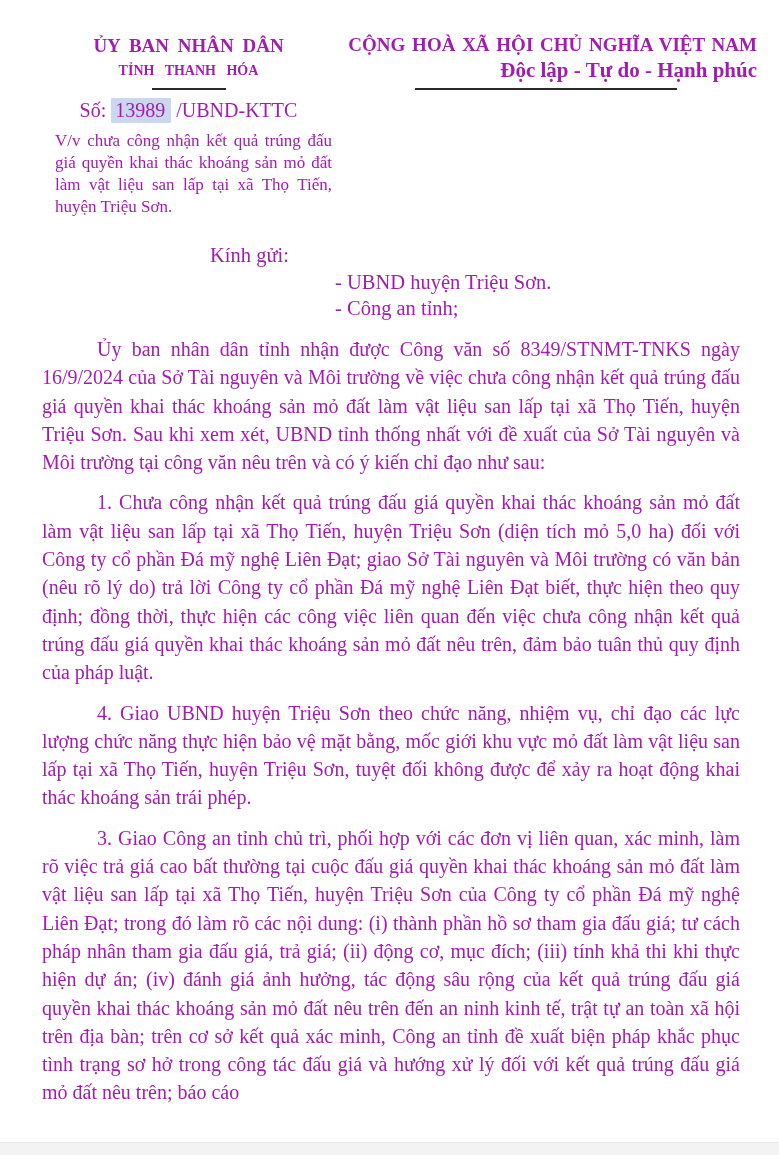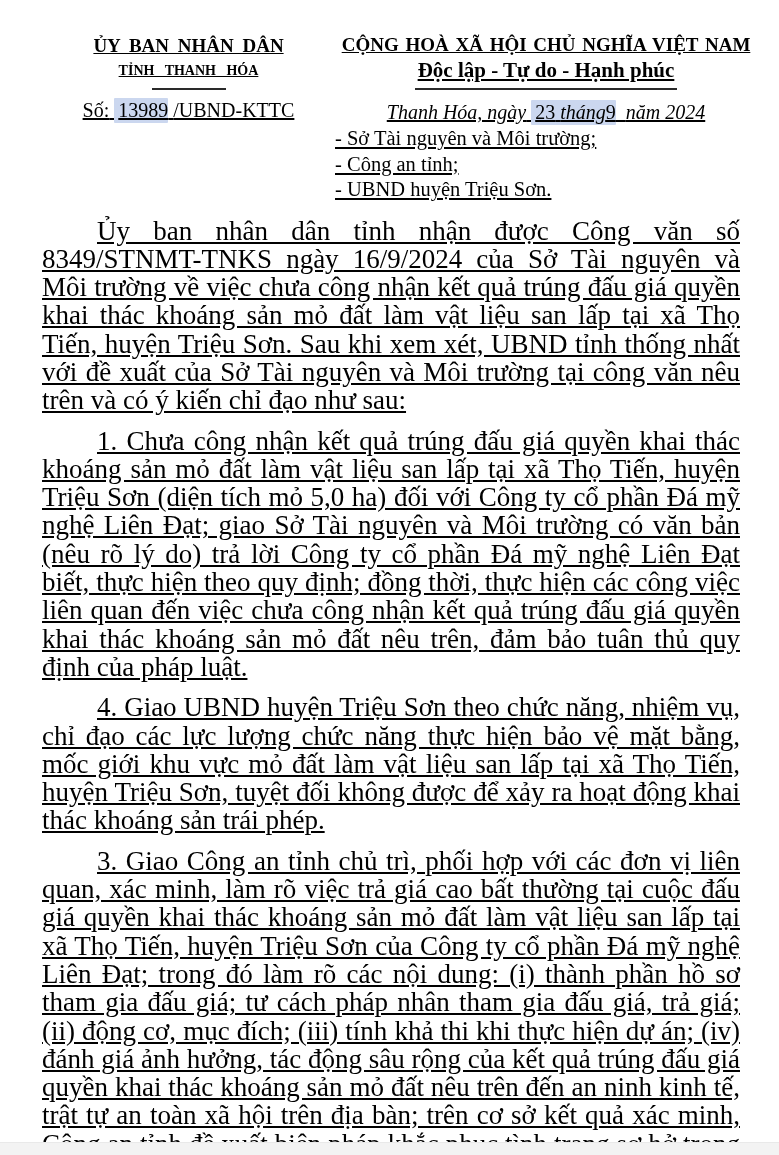--- a/index.html
+++ b/index.html
@@ -7,36 +7,35 @@
     padding: 0;
     background: #ffffff;
   }
   .page {
     position: relative;
     width: 779px;
     height: 1155px;
     background: #ffffff;
     overflow: hidden;
     font-family: "Liberation Serif", "DejaVu Serif", serif;
-    color: #000000;
-    text-decoration: underline;
+    color: #a21caf;
     -webkit-font-smoothing: antialiased;
   }
   
   .header {
     display: flex;
     padding: 33px 22px 0 42px;
   }
   .header-left {
     width: 293px;
     text-align: center;
   }
   .header-right {
     flex: 1;
-    text-align: center;
+    text-align: right;
   }
   .org-line1 {
     font-weight: 700;
     font-size: 19px;
     line-height: 25px;
     word-spacing: 4px;
     white-space: nowrap;
   }
   .org-line2 {
     font-weight: 700;
@@ -83,42 +82,42 @@
     margin: 4px auto 9px auto;
   }
   .dateline {
     font-size: 20px;
     line-height: 26px;
     white-space: nowrap;
   }
   .it { font-style: italic; }
   .hl {
     background: #cbd7ef;
-    padding: 1px 0 2px 4px;
+    padding: 1px 6px 2px 4px;
     border-radius: 1px;
   }
   .hl .it { background: transparent; }
   
   .salutation {
     margin: 24px 0 0 210px;
     font-size: 20.5px;
     line-height: 27px;
   }
   .recipients {
     margin: 1px 0 0 335px;
     font-size: 20.5px;
     line-height: 25.5px;
   }
   
   .body-text {
     margin: 14px 39px 0 42px;
   }
   .body-text p {
     margin: 0 0 12px 0;
-    font-size: 27px;
+    font-size: 20px;
     line-height: 28.3px;
     text-align: justify;
     text-indent: 55px;
   }
   
   .page-edge {
     position: absolute;
     left: 0;
     bottom: 0;
     width: 100%;
@@ -132,36 +131,36 @@
 
 <div class="page">
 
   <div class="header">
 
     <div class="header-left">
       <div class="org-line1">ỦY BAN NHÂN DÂN</div>
       <div class="org-line2">TỈNH THANH HÓA</div>
       <div class="rule-short"></div>
       <div class="doc-number"><span>Số:</span> <span class="hl">13989</span> <span>/UBND-KTTC</span></div>
+      <div class="subject">V/v chưa công nhận kết quả trúng đấu giá quyền khai thác khoáng sản mỏ đất làm vật liệu san lấp tại xã Thọ Tiến, huyện Triệu Sơn.</div>
     </div>
 
     <div class="header-right">
       <div class="motto-line1">CỘNG HOÀ XÃ HỘI CHỦ NGHĨA VIỆT NAM</div>
       <div class="motto-line2">Độc lập - Tự do - Hạnh phúc</div>
       <div class="rule-long"></div>
-      <div class="dateline"><span class="it">Thanh Hóa, ngày</span> <span class="hl"><span>23</span> <span class="it">tháng</span><span>9</span></span>&nbsp; <span class="it">năm 2024</span></div>
     </div>
 
   </div>
 
+  <div class="salutation">Kính gửi:</div>
 
   <div class="recipients">
-    <div>- Sở Tài nguyên và Môi trường;</div>
+    <div>- UBND huyện Triệu Sơn.</div>
     <div>- Công an tỉnh;</div>
-    <div>- UBND huyện Triệu Sơn.</div>
   </div>
 
   <div class="body-text">
     <p>Ủy ban nhân dân tỉnh nhận được Công văn số 8349/STNMT-TNKS ngày 16/9/2024 của Sở Tài nguyên và Môi trường về việc chưa công nhận kết quả trúng đấu giá quyền khai thác khoáng sản mỏ đất làm vật liệu san lấp tại xã Thọ Tiến, huyện Triệu Sơn. Sau khi xem xét, UBND tỉnh thống nhất với đề xuất của Sở Tài nguyên và Môi trường tại công văn nêu trên và có ý kiến chỉ đạo như sau:</p>
     <p>1. Chưa công nhận kết quả trúng đấu giá quyền khai thác khoáng sản mỏ đất làm vật liệu san lấp tại xã Thọ Tiến, huyện Triệu Sơn (diện tích mỏ 5,0 ha) đối với Công ty cổ phần Đá mỹ nghệ Liên Đạt; giao Sở Tài nguyên và Môi trường có văn bản (nêu rõ lý do) trả lời Công ty cổ phần Đá mỹ nghệ Liên Đạt biết, thực hiện theo quy định; đồng thời, thực hiện các công việc liên quan đến việc chưa công nhận kết quả trúng đấu giá quyền khai thác khoáng sản mỏ đất nêu trên, đảm bảo tuân thủ quy định của pháp luật.</p>
     <p>4. Giao UBND huyện Triệu Sơn theo chức năng, nhiệm vụ, chỉ đạo các lực lượng chức năng thực hiện bảo vệ mặt bằng, mốc giới khu vực mỏ đất làm vật liệu san lấp tại xã Thọ Tiến, huyện Triệu Sơn, tuyệt đối không được để xảy ra hoạt động khai thác khoáng sản trái phép.</p>
     <p>3. Giao Công an tỉnh chủ trì, phối hợp với các đơn vị liên quan, xác minh, làm rõ việc trả giá cao bất thường tại cuộc đấu giá quyền khai thác khoáng sản mỏ đất làm vật liệu san lấp tại xã Thọ Tiến, huyện Triệu Sơn của Công ty cổ phần Đá mỹ nghệ Liên Đạt; trong đó làm rõ các nội dung: (i) thành phần hồ sơ tham gia đấu giá; tư cách pháp nhân tham gia đấu giá, trả giá; (ii) động cơ, mục đích; (iii) tính khả thi khi thực hiện dự án; (iv) đánh giá ảnh hưởng, tác động sâu rộng của kết quả trúng đấu giá quyền khai thác khoáng sản mỏ đất nêu trên đến an ninh kinh tế, trật tự an toàn xã hội trên địa bàn; trên cơ sở kết quả xác minh, Công an tỉnh đề xuất biện pháp khắc phục tình trạng sơ hở trong công tác đấu giá và hướng xử lý đối với kết quả trúng đấu giá mỏ đất nêu trên; báo cáo</p>
   </div>
 
   <div class="page-edge"></div>

